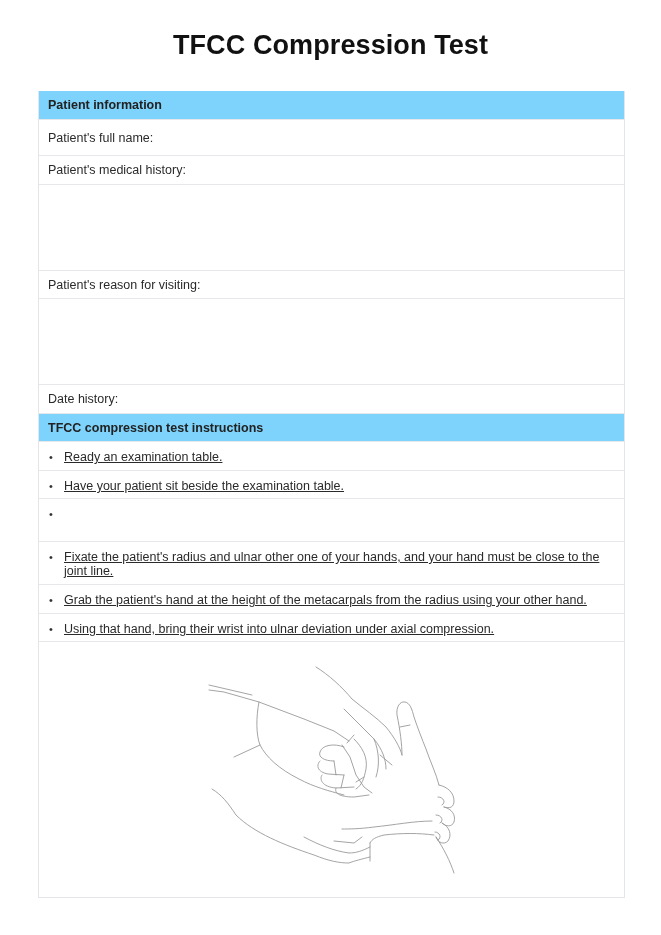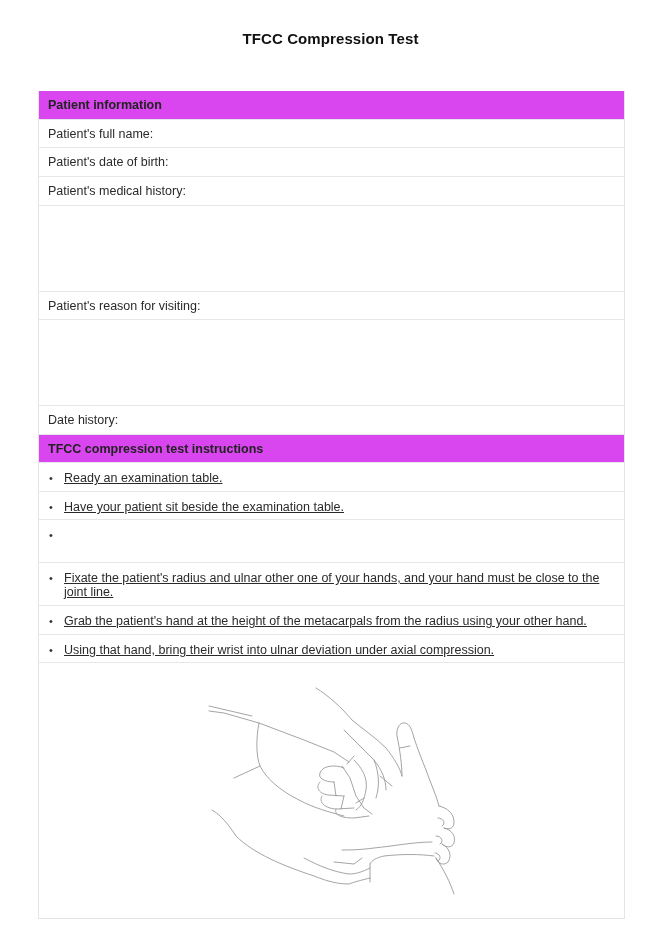--- a/index.html
+++ b/index.html
@@ -2,48 +2,47 @@
 <html><head>
 <meta charset="utf-8">
 <style>
   html, body { margin: 0; padding: 0; background: #ffffff; }
   body {
     width: 661px; height: 935px; position: relative; overflow: hidden;
     font-family: "Liberation Sans", sans-serif; color: #222;
   }
   .title {
     position: absolute; left: 0; top: 30px; width: 661px; text-align: center;
-    font-size: 15px; font-weight: bold; color: #111; letter-spacing: 0.1px;
+    font-size: 27px; font-weight: bold; color: #111; letter-spacing: 0.1px;
   }
   .sheet {
     position: absolute; left: 38px; top: 91px; width: 585px;
     border-left: 1px solid #e4e5e8; border-right: 1px solid #e4e5e8; border-bottom: 1px solid #e4e5e8;
   }
   .row {
     box-sizing: border-box; border-bottom: 1px solid #e6e7ea;
     padding: 0 9px; font-size: 12.5px; color: #2a2a2a;
     display: flex; align-items: center;
   }
-  .row.section { background: #d946ef; font-weight: bold; color: #222; }
+  .row.section { background: #7dd3fc; font-weight: bold; color: #222; }
   .row.blank { }
   .row.bullet { align-items: flex-start; padding-top: 8px; line-height: 14px; }
   .bullet-dot { width: 15px; flex: 0 0 15px; font-size: 11px; color: #333; padding-left: 1px; }
   .bullet-text { flex: 1; padding-right: 10px; text-decoration: underline; }
   .figure { height: 255px; position: relative; }
   .figure svg { position: absolute; left: 165px; top: 15px; }
 </style>
 </head>
 <body>
 
 <div class="title">TFCC Compression Test</div>
 
 <div class="sheet">
   <div class="row section" style="height:29px">Patient information</div>
-  <div class="row" style="height:28px">Patient's full name:</div>
-  <div class="row" style="height:29px">Patient's date of birth:</div>
+  <div class="row" style="height:36px">Patient's full name:</div>
   <div class="row" style="height:29px">Patient's medical history:</div>
   <div class="row blank" style="height:86px"></div>
   <div class="row" style="height:28px">Patient's reason for visiting:</div>
   <div class="row blank" style="height:86px"></div>
   <div class="row" style="height:29px">Date history:</div>
   <div class="row section" style="height:28px">TFCC compression test instructions</div>
 
   <div class="row bullet" style="height:29px">
     <span class="bullet-dot">•</span>
     <span class="bullet-text">Ready an examination table.</span>

